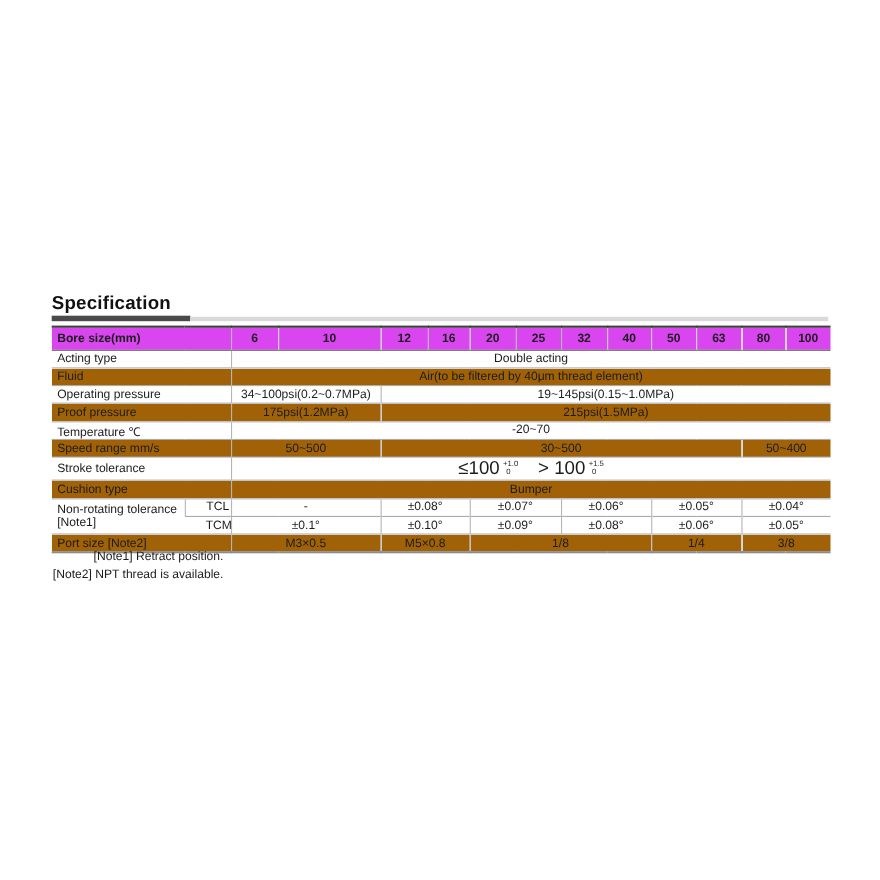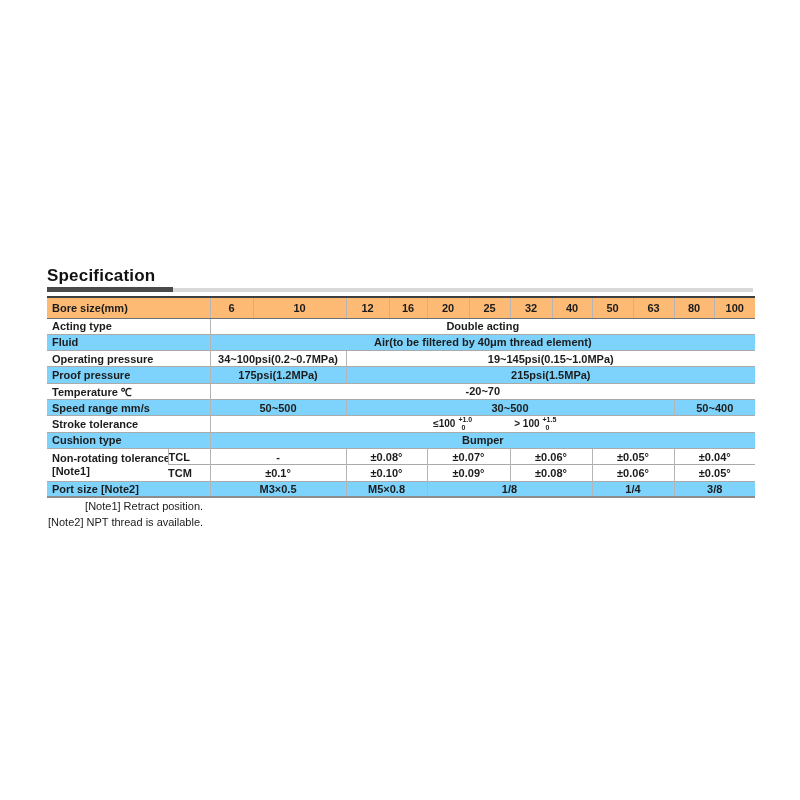--- a/index.html
+++ b/index.html
@@ -19,41 +19,41 @@
   }
   .rule-dark  { width:126px; height:5px; background:#4a4a4a; }
   .rule-light { flex:1; height:4px; margin-top:0.5px; background:#d9d9d9; }
 
   table.spec-table {
     position:absolute; left:47px; top:296px; width:708px;
     border-collapse:collapse; table-layout:fixed;
     border-top:2px solid #3f3f3f; border-bottom:2px solid #8c8c8c;
     font-size:11px;
   }
-  .spec-table thead tr { height:21px; background:#fdba74; }
+  .spec-table thead tr { height:21px; background:#d946ef; }
   .spec-table tbody tr { height:16.3px; }
-  .spec-table tbody tr.shaded { background:#7dd3fc; }
+  .spec-table tbody tr.shaded { background:#a16207; }
 
   .spec-table th, .spec-table td {
     border-top:1px solid #aaaaaa;
     border-left:1px solid #b5b5b5;
     padding:0 2px;
-    font-weight:bold;
+    font-weight:normal;
     text-align:center;
     white-space:nowrap;
     overflow:hidden;
   }
   .spec-table th:first-child, .spec-table td:first-child { border-left:none; }
   .spec-table thead th { font-weight:bold; border-bottom:1px solid #6f6f6f; }
   .spec-table .lbl { text-align:left; padding-left:5px; }
-  .spec-table .sublbl { text-align:left; padding-left:0; }
+  .spec-table .sublbl { text-align:left; padding-left:19px; }
   .lbl2lines { line-height:1.15; padding-top:1px; padding-bottom:1px; }
 
   .tol-seg { display:inline-flex; align-items:center; margin:0 9px; vertical-align:middle; }
-  .tol-pre { font-size:10px;margin-left:24px; }
+  .tol-pre { font-size:17px; }
   .tol-stack {
     display:inline-flex; flex-direction:column; margin-left:3px;
     font-size:7px; line-height:1.1; text-align:left;
   }
   .tol-sub { padding-left:3px; }
 
   .notes { position:absolute; left:48px; top:499px;text-align:right; }
   .note-line { font-size:11px; line-height:15.5px; color:#1c1c1c; }
 </style>
 </head>

